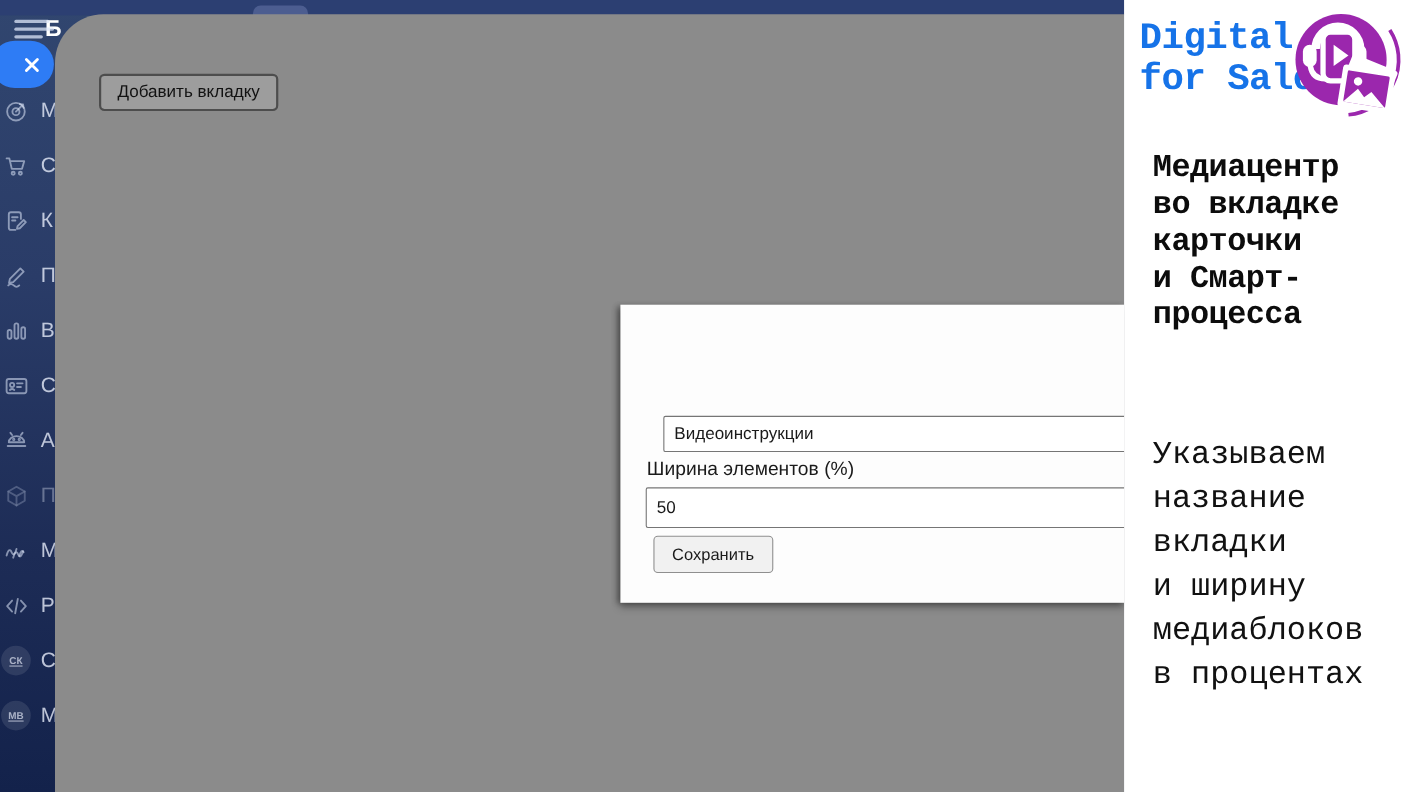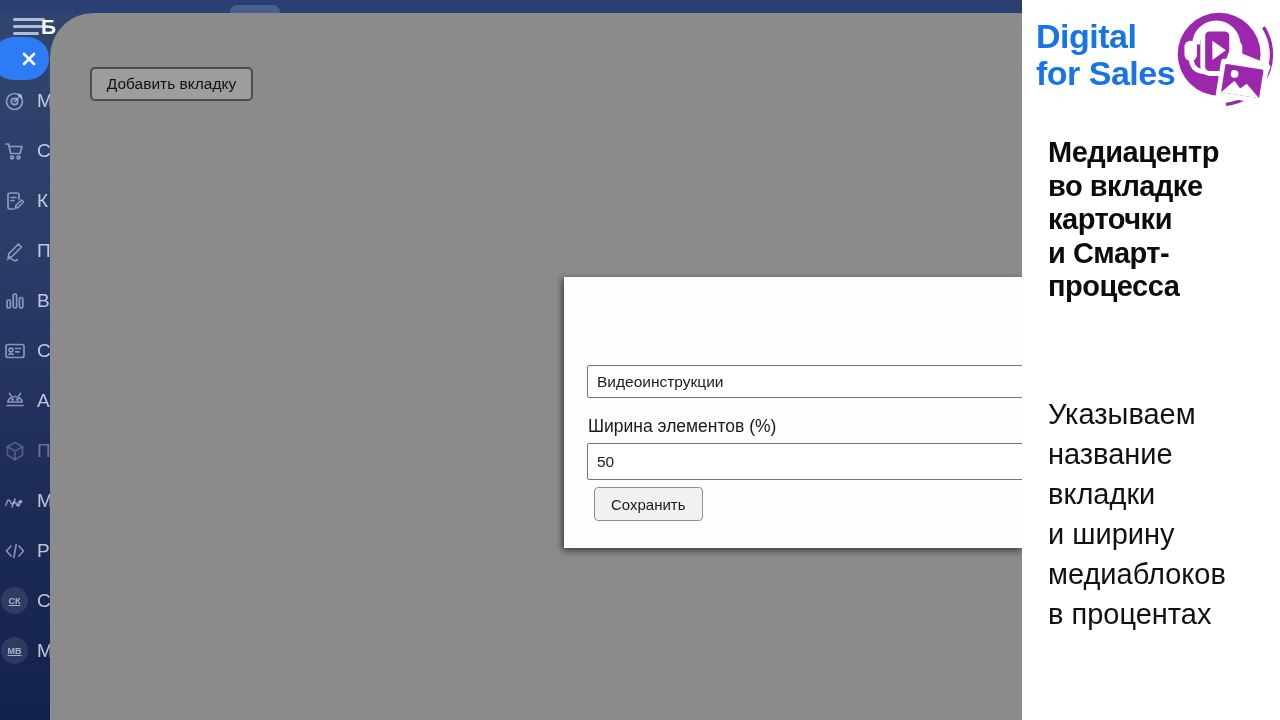--- a/index.html
+++ b/index.html
@@ -51,30 +51,30 @@
 
   
   .dialog { position:absolute; left:564px; top:277px; width:458px; height:271px; z-index:4;
             background:#fdfdfd; overflow:hidden;
             box-shadow:-3px 1px 5px rgba(0,0,0,0.30), 0 4px 7px rgba(0,0,0,0.35); }
   .dialog-title { position:absolute; left:25px; top:47px; font-size:21px; font-weight:bold; color:#151515; }
   .dlg-input { position:absolute; left:23px; width:478px; height:33px;
                border:1px solid #757575; border-radius:2px; background:#ffffff;
                font-family:"Liberation Sans", sans-serif; font-size:15.5px; color:#1a1a1a;
                padding-left:9px; }
-  .dlg-input.name { top:88px; }
+  .dlg-input.name { top:101px;margin-left:16px; }
   .dlg-input.width { top:166px; height:37px; }
   .dlg-label { position:absolute; left:24px; top:139px; font-size:17.5px; color:#1a1a1a; }
   .save-btn { position:absolute; left:30px; top:210px; height:34px; padding:0 16px;
               background:#f1f1f1; border:1.5px solid #8f8f8f; border-radius:4px;
               font-family:"Liberation Sans", sans-serif; font-size:15px; color:#1a1a1a; cursor:pointer; }
 
   
   .promo { position:absolute; left:1022px; top:0; width:258px; height:720px;
-           background:#ffffff; z-index:5; }
+           background:#ffffff; z-index:5;font-family:Liberation Mono, monospace; }
   .brand { position:absolute; left:14px; top:18px; color:#1673e8; font-weight:bold;
            font-size:34px; line-height:37px; letter-spacing:-0.5px; }
   .brand .l2 { padding-left:0px; }
   .logo { position:absolute; right:4px; top:2px; width:106px; height:116px; }
   .promo-heading { position:absolute; left:26px; top:136px; color:#0c0c0c;
                    font-weight:800; font-size:29px; line-height:33.5px; letter-spacing:-0.5px; }
   .promo-body { position:absolute; left:26px; top:394px; color:#111111;
                 font-weight:400; font-size:29px; line-height:40px; }
   .promo-url { position:absolute; right:13px; top:676px; color:#1d6fe0;
                font-weight:bold; font-size:24px; letter-spacing:-0.5px; cursor:pointer; }

